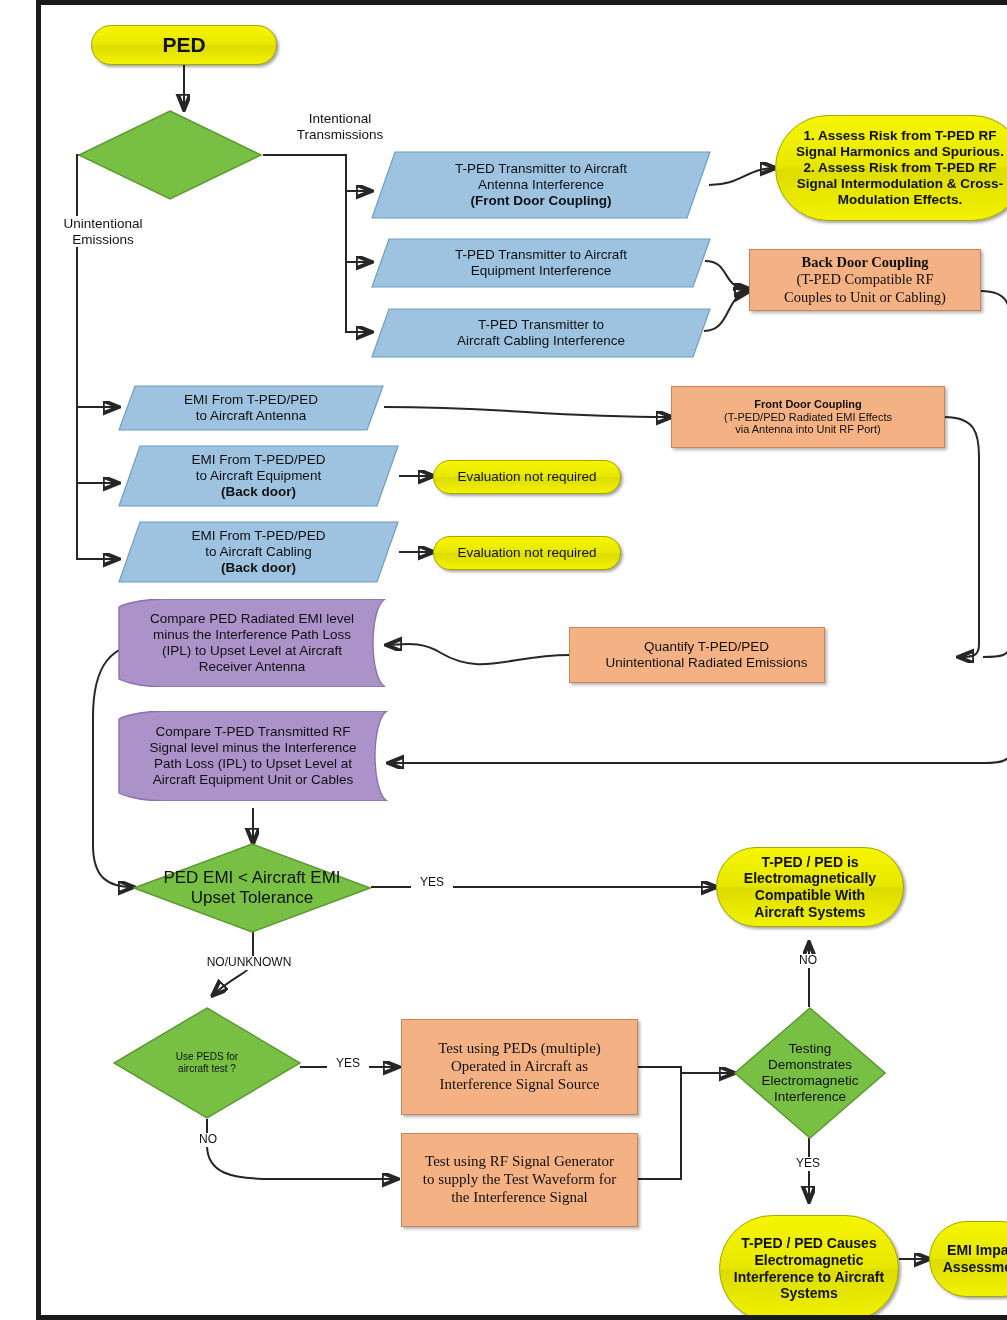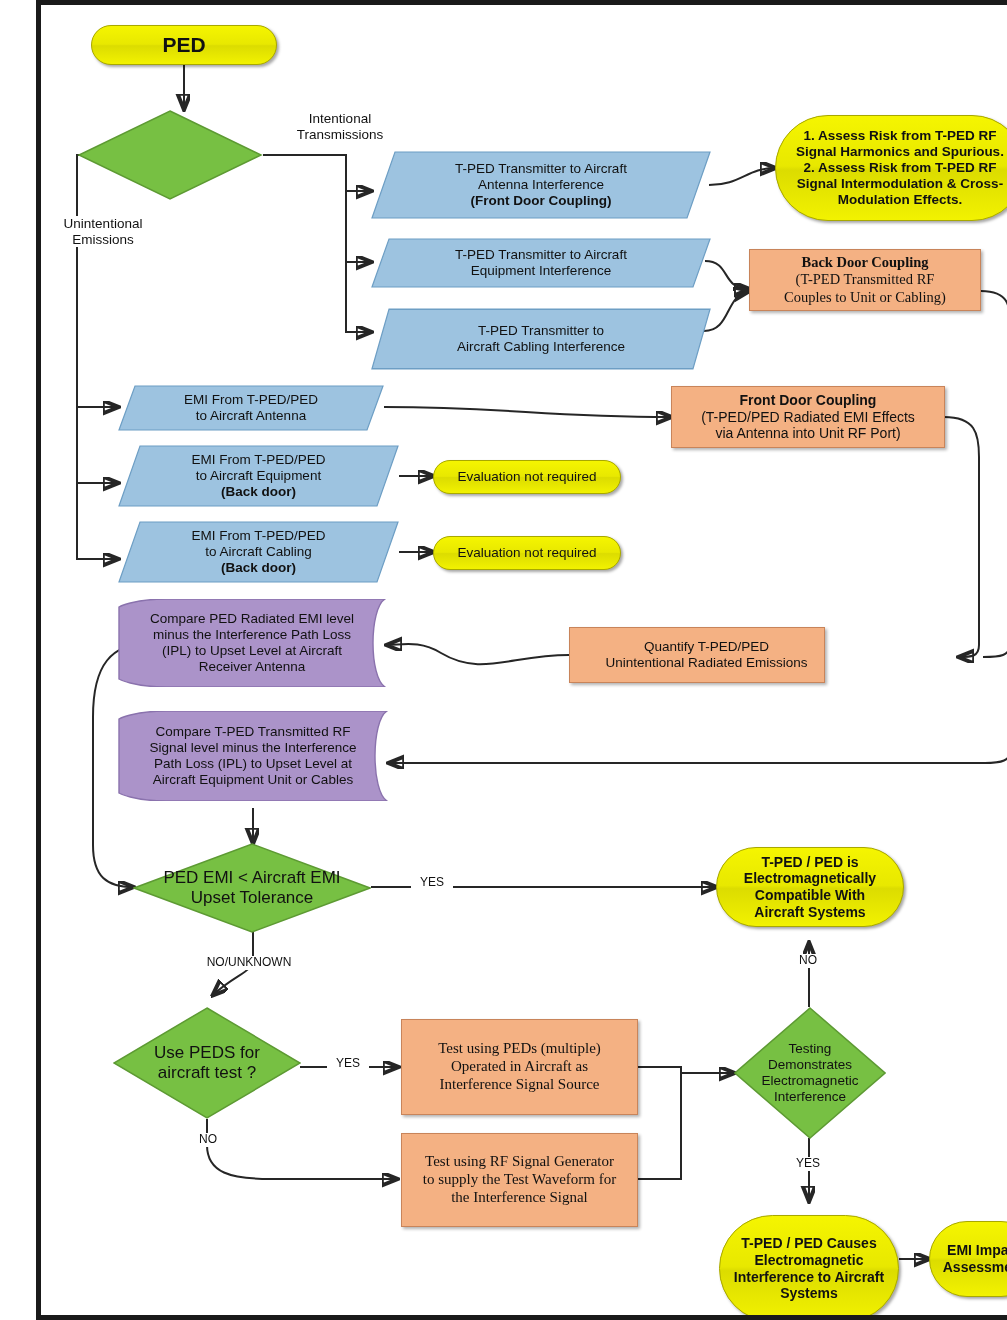--- a/index.html
+++ b/index.html
@@ -169,38 +169,38 @@
   <div class="para" style="left:330px;top:233px;width:340px;height:50px;">
     <svg class="shape" viewBox="0 0 340 50" preserveAspectRatio="none">
       <polygon points="18,1 339,1 322,49 1,49" fill="#9dc3e0" stroke="#6d9ec4" stroke-width="1.2"></polygon>
     </svg>
     <div class="txt" style="font-size:13.5px;flex-direction:column;">
       <span>T-PED Transmitter to Aircraft</span>
       <span>Equipment Interference</span>
     </div>
   </div>
 
-  <div class="para" style="left:330px;top:303px;width:340px;height:62px;">
+  <div class="para" style="left:330px;top:303px;width:340px;height:50px;">
     <svg class="shape" viewBox="0 0 340 50" preserveAspectRatio="none">
       <polygon points="18,1 339,1 322,49 1,49" fill="#9dc3e0" stroke="#6d9ec4" stroke-width="1.2"></polygon>
     </svg>
     <div class="txt" style="font-size:13.5px;flex-direction:column;">
       <span>T-PED Transmitter to</span>
       <span>Aircraft Cabling Interference</span>
     </div>
   </div>
 
   <div class="node term" style="left:734px;top:110px;width:250px;height:106px;font-size:13.5px;padding:0 16px;">
     <span class="lbl">1. Assess Risk from T-PED RF Signal Harmonics and Spurious.
 2. Assess Risk from T-PED RF Signal Intermodulation &amp; Cross-Modulation Effects.</span>
   </div>
 
   <div class="node proc serif" style="left:708px;top:244px;width:232px;height:62px;font-size:14.5px;flex-direction:column;">
     <span style="font-weight:bold;">Back Door Coupling</span>
-    <span style="white-space:pre-line;line-height:1.18;">(T-PED Transmitted RF
+    <span style="white-space:pre-line;line-height:1.18;">(T-PED Compatible RF
 Couples to Unit or Cabling)</span>
   </div>
 
   <div class="para" style="left:77px;top:380px;width:266px;height:46px;">
     <svg class="shape" viewBox="0 0 266 46" preserveAspectRatio="none">
       <polygon points="17,1 265,1 249,45 1,45" fill="#9dc3e0" stroke="#6d9ec4" stroke-width="1.2"></polygon>
     </svg>
     <div class="txt" style="font-size:13.5px;flex-direction:column;">
       <span>EMI From T-PED/PED</span>
       <span>to Aircraft Antenna</span>
@@ -222,21 +222,21 @@
     <svg class="shape" viewBox="0 0 281 62" preserveAspectRatio="none">
       <polygon points="22,1 280,1 259,61 1,61" fill="#9dc3e0" stroke="#6d9ec4" stroke-width="1.2"></polygon>
     </svg>
     <div class="txt" style="font-size:13.5px;flex-direction:column;">
       <span>EMI From T-PED/PED</span>
       <span>to Aircraft Cabling</span>
       <span style="font-weight:bold;">(Back door)</span>
     </div>
   </div>
 
-  <div class="node proc" style="left:630px;top:381px;width:274px;height:62px;font-size:14px;">
+  <div class="node proc" style="left:630px;top:381px;width:274px;height:62px;font-size:11px;">
     <span class="lbl"><b>Front Door Coupling</b><br><span style="white-space:pre-line;">(T-PED/PED Radiated EMI Effects
 via Antenna into Unit RF Port)</span></span>
   </div>
 
   <div class="node term" style="left:392px;top:455px;width:188px;height:34px;font-size:13.5px;font-weight:normal;">
     <span class="lbl">Evaluation not required</span>
   </div>
   <div class="node term" style="left:392px;top:531px;width:188px;height:34px;font-size:13.5px;font-weight:normal;">
     <span class="lbl">Evaluation not required</span>
   </div>
@@ -281,21 +281,21 @@
     <span class="lbl">T-PED / PED is
 Electromagnetically
 Compatible With
 Aircraft Systems</span>
   </div>
 
   <div class="diamondwrap" style="left:72px;top:1002px;width:188px;height:112px;">
     <svg class="shape" viewBox="0 0 188 112" preserveAspectRatio="none">
       <polygon points="94,1 187,56 94,111 1,56" fill="#77c043" stroke="#5d9a33" stroke-width="1.5"></polygon>
     </svg>
-    <div class="txt" style="font-size:17px;">Use PEDS for
+    <div class="txt" style="font-size:10px;">Use PEDS for
 aircraft test ?</div>
   </div>
 
   <div class="elabel" style="left:286px;top:1052px;width:40px;font-size:12px;">YES</div>
   <div class="elabel" style="left:148px;top:1128px;width:36px;font-size:12px;">NO</div>
 
   <div class="node proc serif" style="left:360px;top:1014px;width:237px;height:96px;font-size:15px;">
     <span class="lbl">Test using PEDs (multiple)
 Operated in Aircraft as
 Interference Signal Source</span>

